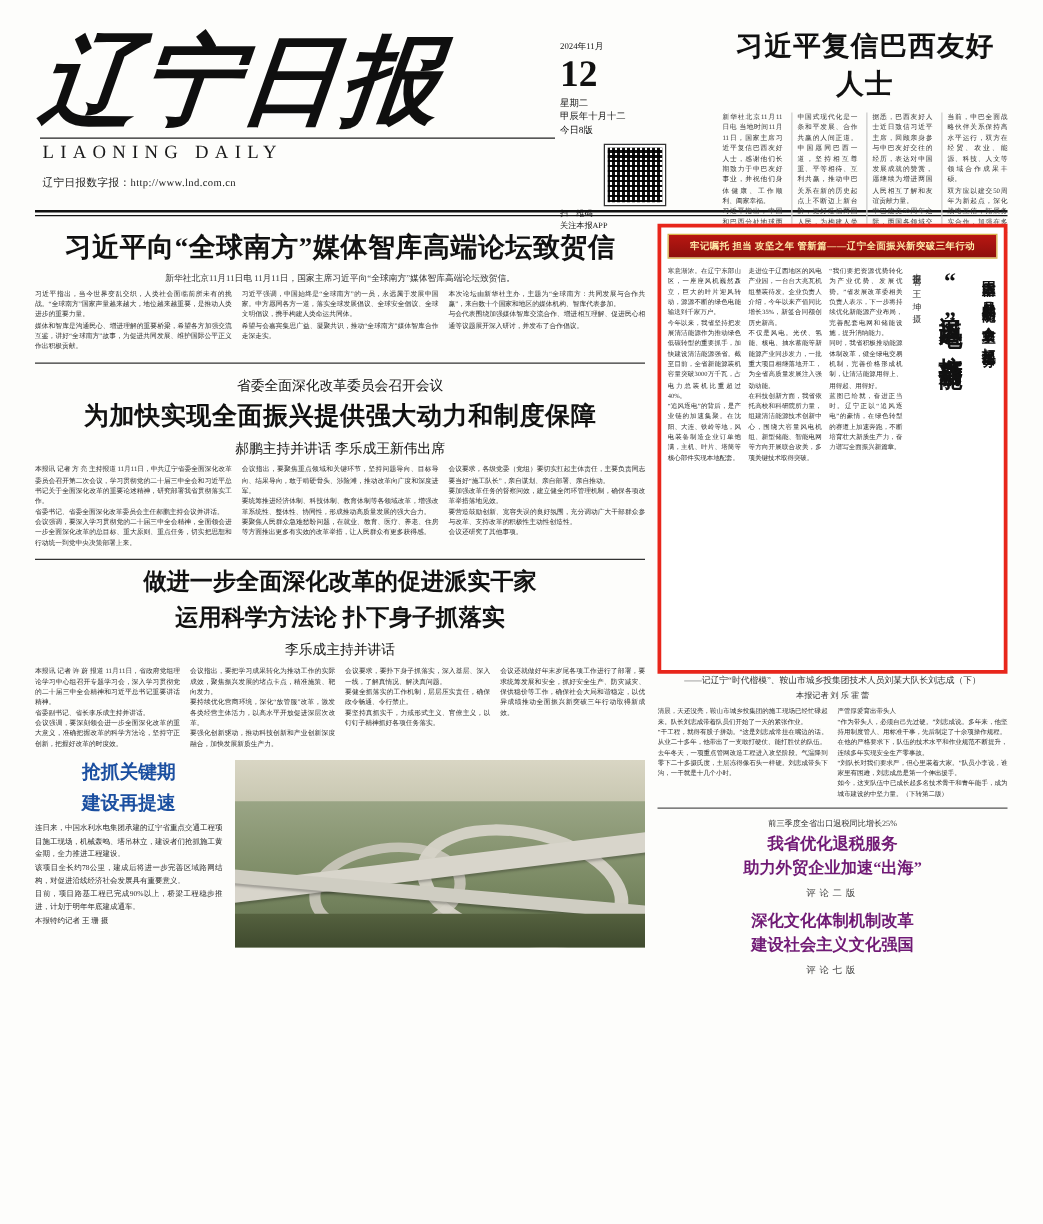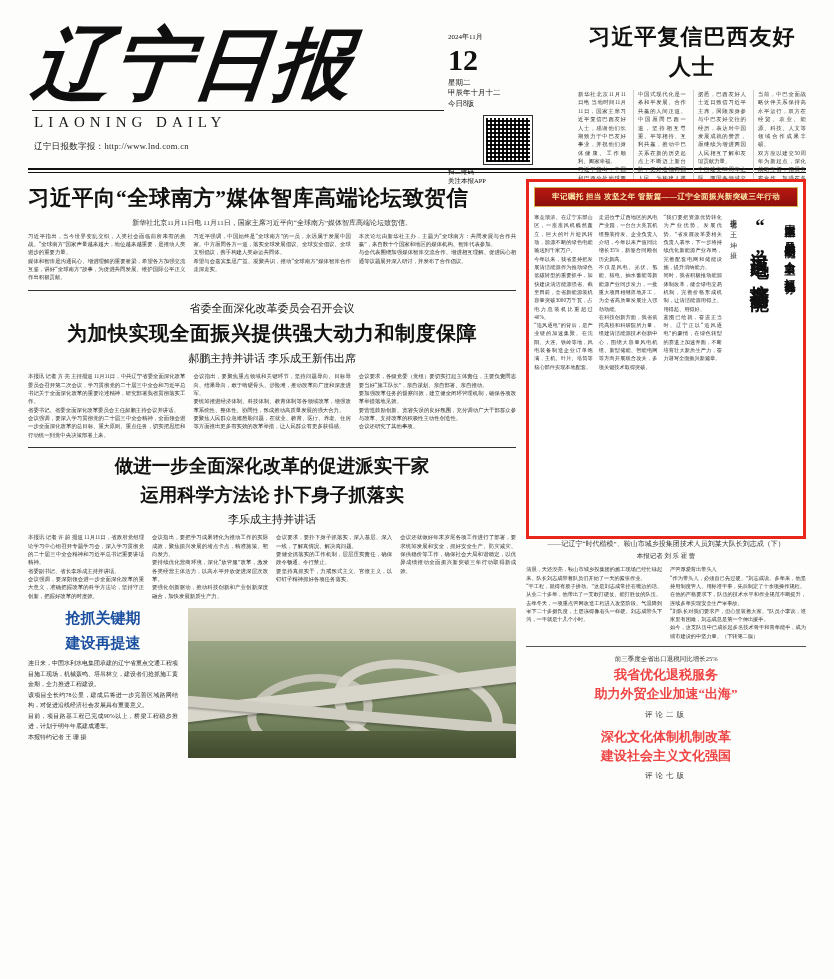--- a/index.html
+++ b/index.html
@@ -140,20 +140,21 @@
     gap: 10px;
     margin-top: 2px;
   }
   .left-col { width: 492px; }
   .right-col { width: 282px; }
 
   
   .story-title-xl {
     font-size: 21.5px;
     font-weight: bold;
+    text-align: center;
     letter-spacing: 0.5px;
     margin: 4px 0 6px 0;
   }
   .byline-center {
     font-size: 7px;
     text-align: center;
     color: #333;
     margin-bottom: 4px;
   }
   .cols-3 {
@@ -333,21 +334,21 @@
   }
   .tease-kicker {
     font-size: 6.5px;
     color: #333;
     margin-bottom: 2px;
   }
   .tease-title {
     font-size: 13px;
     font-weight: bold;
     line-height: 1.45;
-    color: #ef4444;
+    color: #701a75;
   }
   .tease-rule {
     border-top: 0.8px solid #555;
     margin: 6px 0 5px 0;
   }
   .label-strip {
     text-align: center;
     font-size: 7.5px;
     letter-spacing: 3px;
     color: #444;

